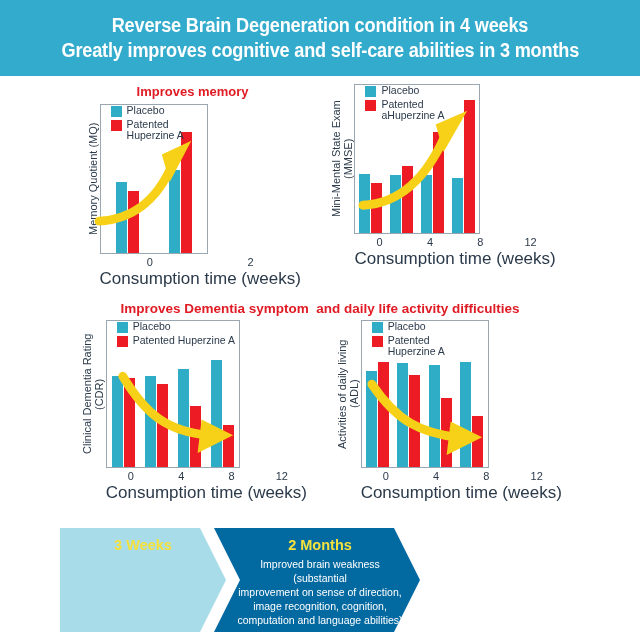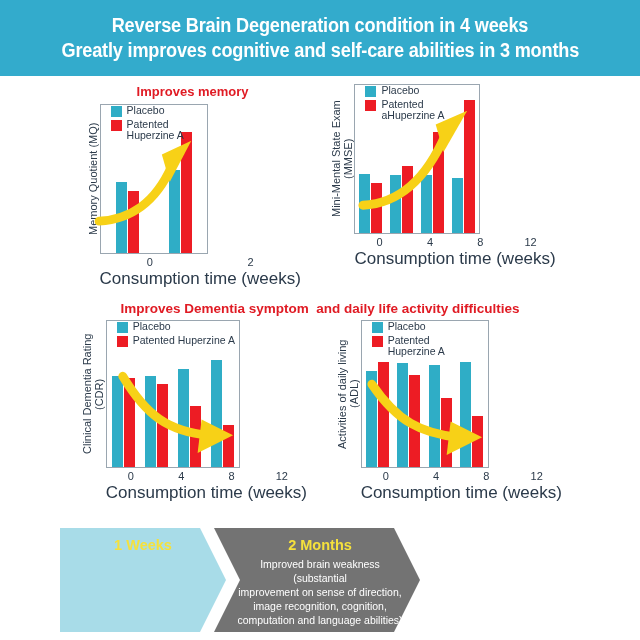--- a/index.html
+++ b/index.html
@@ -184,21 +184,21 @@
     padding: 9px 12px 8px 18px;
   }
   .chev-1 {
     width: 166px;
     background: #a8dce8;
     clip-path: polygon(0 0, calc(100% - 26px) 0, 100% 50%, calc(100% - 26px) 100%, 0 100%);
   }
   .chev-2 {
     width: 206px;
     margin-left: -12px;
-    background: #737373;
+    background: #0369a1;
     clip-path: polygon(0 0, calc(100% - 26px) 0, 100% 50%, calc(100% - 26px) 100%, 0 100%, 26px 50%);
   }
   .chev-3 {
     width: 182px;
     margin-left: -12px;
     background: #3ab0c8;
     clip-path: polygon(0 0, calc(100% - 30px) 0, 100% 50%, calc(100% - 30px) 100%, 0 100%, 26px 50%);
   }
   .chev-head {
     color: #f5e13c;
@@ -426,21 +426,21 @@
           <div class="x-axis-label">Consumption time (weeks)</div>
         </div>
       </div>
     </div>
 
   </div>
 </div>
 
 <div class="timeline">
   <div class="chev chev-1">
-    <div class="chev-head">1 Weeks</div>
+    <div class="chev-head">3 Weeks</div>
   </div>
   <div class="chev chev-2">
     <div class="chev-head">2 Months</div>
     <div class="chev-body">Improved brain weakness (substantial
 improvement on sense of direction,
 image recognition, cognition,
 computation and language abilities)</div>
   </div>
 </div>
 

